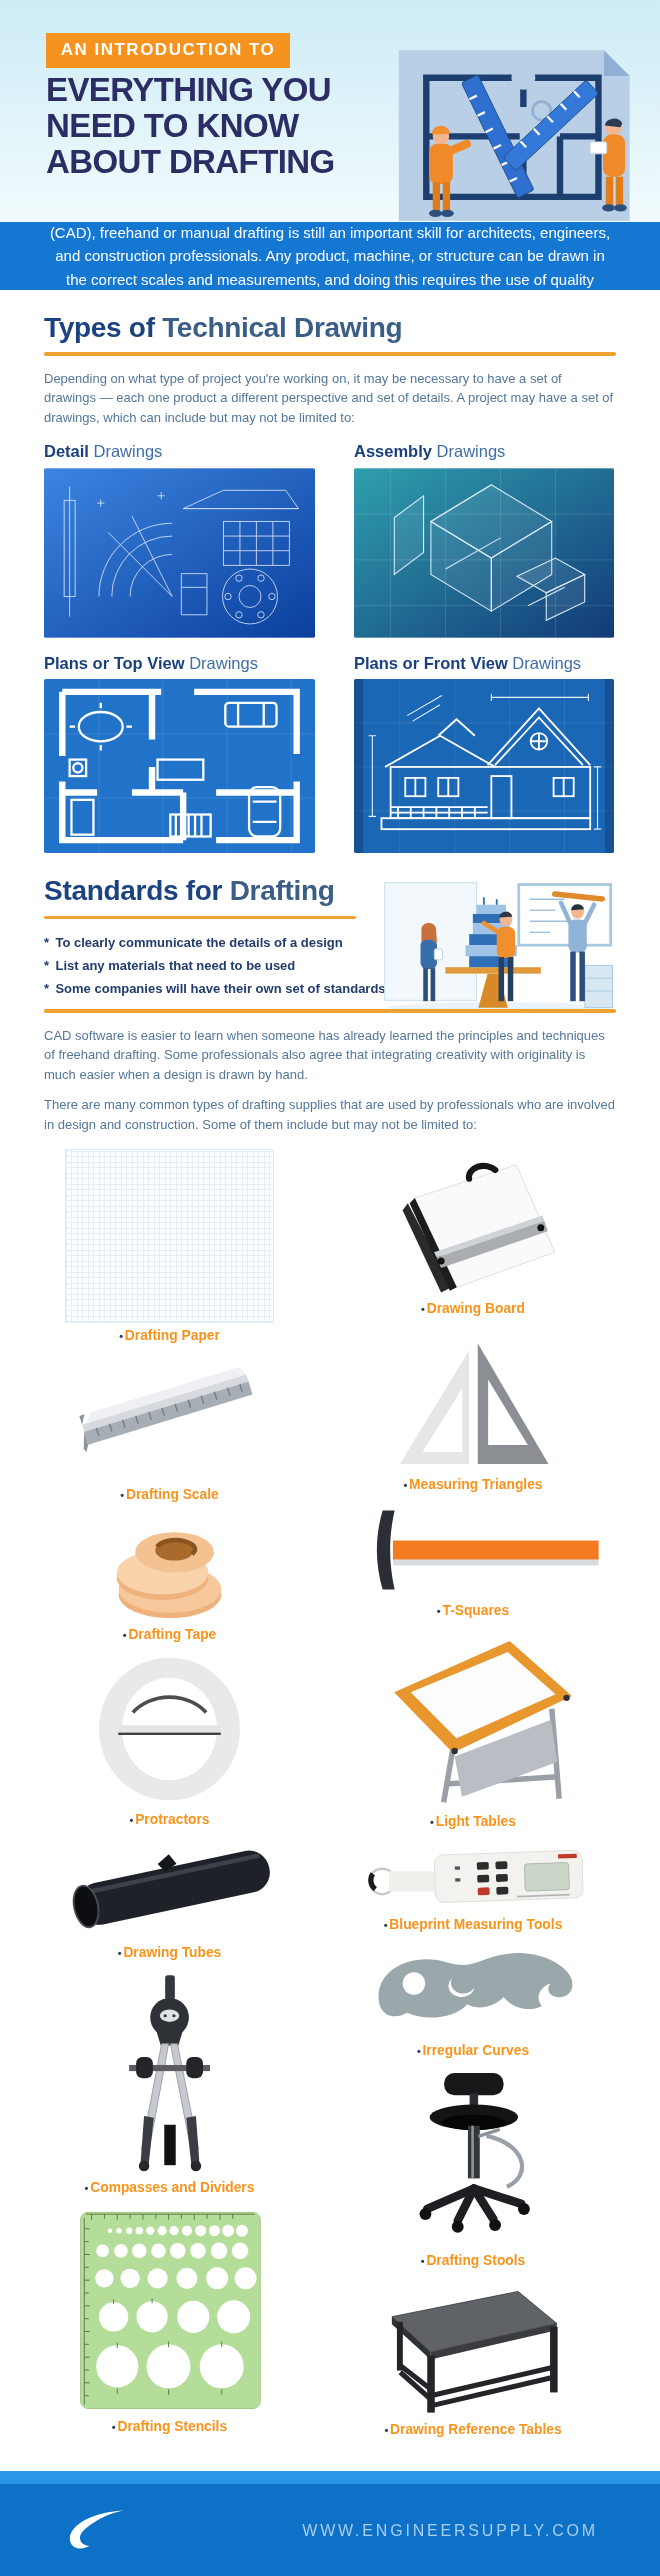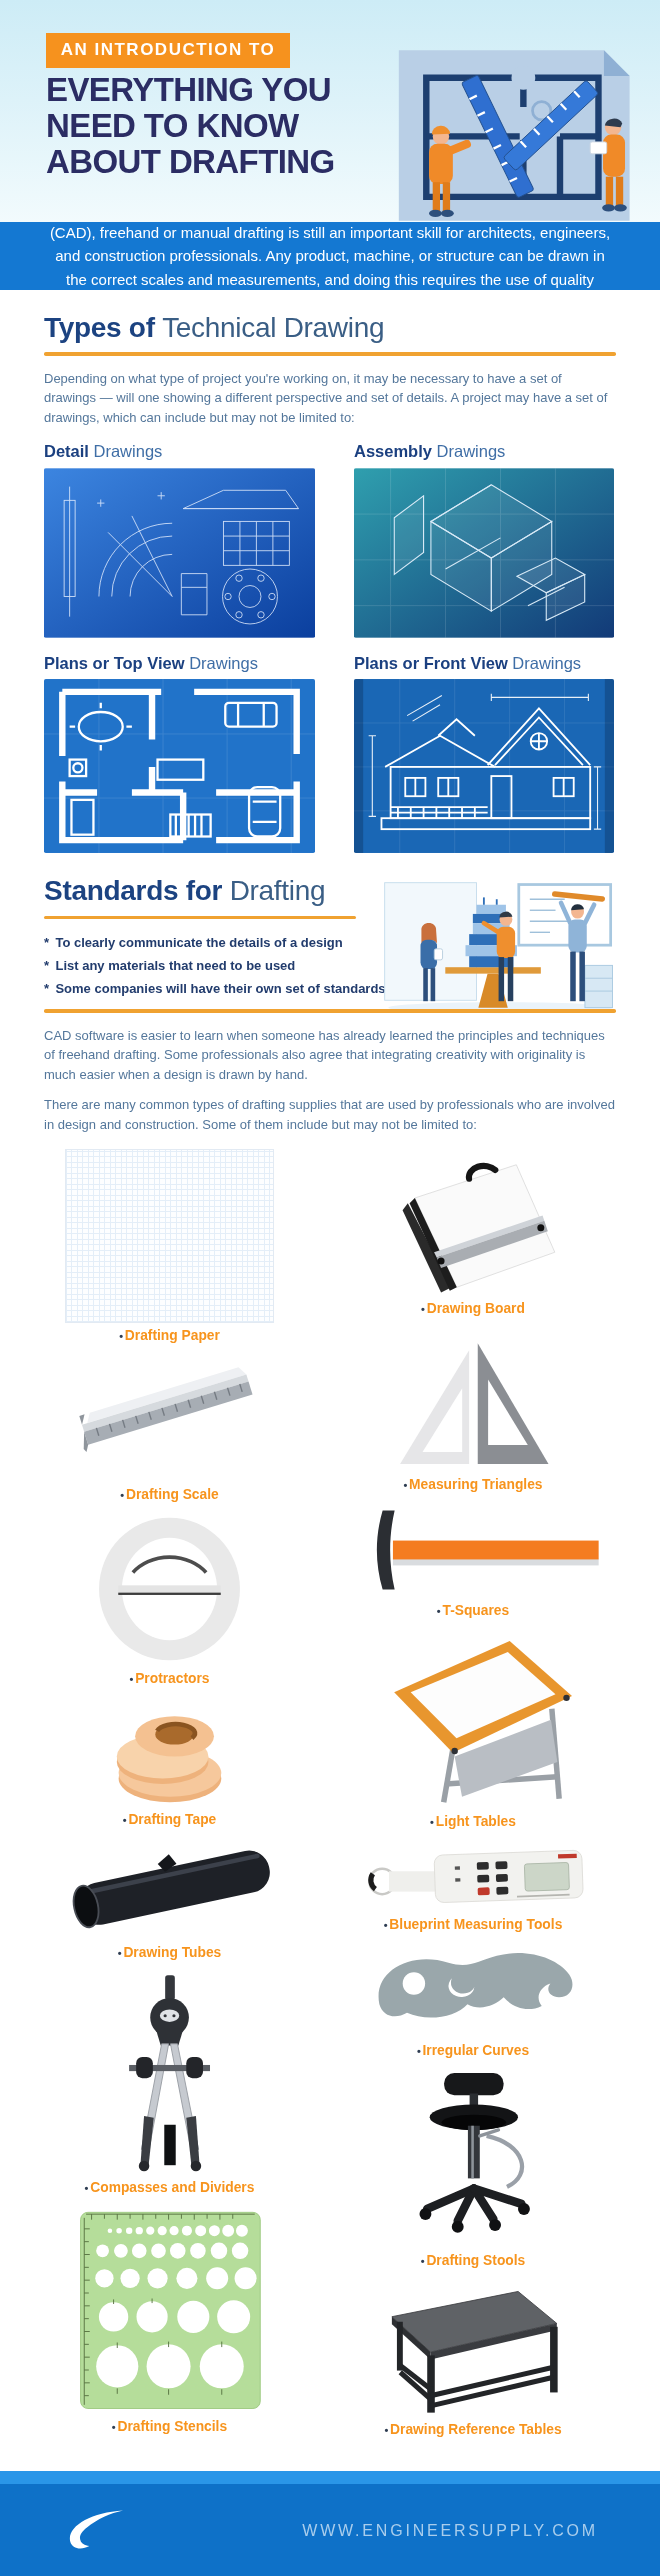--- a/index.html
+++ b/index.html
@@ -18,21 +18,21 @@
 
   
   .intro-band { height:68px; background:#1478d2; display:flex; align-items:center;
     justify-content:center; padding:0 46px; }
   .intro-band p { color:#fff; font-size:15px; line-height:1.55; text-align:center; }
 
   
   .sec { padding:0 44px; position:relative; }
   .h2 { margin-top:22px; font-size:28px; letter-spacing:-0.3px; }
   .h2 .b { font-weight:800; color:#1c4381; }
-  .h2 .l { font-weight:400; color:#3a5e85; }
+  .h2 .l { font-weight:700; color:#3a5e85; }
   .rule { height:3.7px; background:#f0a231; margin-top:8.3px; border-radius:1.8px; }
   .rule.short { width:312px; }
   .lead { color:#54779b; font-size:13px; line-height:1.5; margin:13px 0 14.7px; }
 
   .dgrid { display:grid; grid-template-columns:271px 260px; column-gap:39px; row-gap:16.5px; }
   .dcell h3 { font-size:16.5px; margin-bottom:6.4px; }
   .dcell h3 .b { font-weight:800; color:#1b4080; }
   .dcell h3 .l { font-weight:400; color:#3f6ea6; }
   .panel { display:block; border-radius:1.8px; }
 
@@ -137,21 +137,21 @@
   <div class="intro-band">
     <p>Despite the growth of technologies that allow for the use of Computer-Aided Design (CAD), freehand or manual drafting is still an important skill for architects, engineers, and construction professionals. Any product, machine, or structure can be drawn in the correct scales and measurements, and doing this requires the use of quality drafting tools and equipment.</p>
   </div>
 
   <section class="sec">
     <h2 class="h2">
       <span class="b">Types of</span>
       <span class="l">Technical Drawing</span>
     </h2>
     <div class="rule"></div>
-    <p class="lead">Depending on what type of project you're working on, it may be necessary to have a set of drawings — will one showing a different perspective and set of details. A project may have a set of drawings, which can include but may not be limited to:</p>
+    <p class="lead">Depending on what type of project you're working on, it may be necessary to have a set of drawings — each one product a different perspective and set of details. A project may have a set of drawings, which can include but may not be limited to:</p>
 
     <div class="dgrid">
 
       <div class="dcell">
         <h3><span class="b">Detail</span>
             <span class="l">Drawings</span></h3>
         <svg class="panel" width="271" height="170" viewBox="0 0 296 185">
           <defs>
               <linearGradient id="gDet" x1="0" y1="0" x2="1" y2="1">
             <stop offset="0" stop-color="#3c85e0"></stop>
@@ -426,44 +426,44 @@
               <polygon points="18,50 24,40 18,40" fill="#8f959c"></polygon>
               <polygon points="12,76 18,58 18,73 14,80" fill="#8f959c"></polygon>
             </g>
           </svg>
           <div class="tlabel">
             <span><span class="dot">•</span><span>Drafting Scale</span></span>
           </div>
         </div>
 
         <div class="titem">
-          <svg width="183" height="154" viewBox="0 0 200 168">
-            <ellipse cx="100" cy="84" rx="77" ry="78" fill="#e9e9e9"></ellipse>
-            <ellipse cx="100" cy="84" rx="52" ry="56" fill="#ffffff"></ellipse>
-            <path d="M60,66 a50 42 0 0 1 80,0" stroke="#4d4d4d" stroke-width="4" fill="none"></path>
-            <rect x="44" y="80" width="112" height="10" fill="#e4e4e4"></rect>
-            <rect x="44" y="88" width="112" height="2.5" fill="#3c3c3c"></rect>
-          </svg>
-          <div class="tlabel">
-            <span><span class="dot">•</span><span>Protractors</span></span>
-          </div>
-        </div>
-
-        <div class="titem">
           <svg width="179" height="110" viewBox="0 0 195 120">
             <ellipse cx="98" cy="90" rx="56" ry="26" fill="#eeb27c"></ellipse>
             <ellipse cx="98" cy="84" rx="56" ry="26" fill="#f6c89c"></ellipse>
             <ellipse cx="90" cy="72" rx="50" ry="24" fill="#eeb27c"></ellipse>
             <ellipse cx="90" cy="66" rx="50" ry="24" fill="#f8d3ab"></ellipse>
             <ellipse cx="103" cy="44" rx="43" ry="22" fill="#f4c191"></ellipse>
             <ellipse cx="103" cy="42" rx="21" ry="11" fill="#a96a2c"></ellipse>
             <path d="M84,38 a21 10 0 1 1 38,8" stroke="#8a5420" stroke-width="5" fill="none"></path>
           </svg>
           <div class="tlabel">
             <span><span class="dot">•</span><span>Drafting Tape</span></span>
+          </div>
+        </div>
+
+        <div class="titem">
+          <svg width="183" height="154" viewBox="0 0 200 168">
+            <ellipse cx="100" cy="84" rx="77" ry="78" fill="#e9e9e9"></ellipse>
+            <ellipse cx="100" cy="84" rx="52" ry="56" fill="#ffffff"></ellipse>
+            <path d="M60,66 a50 42 0 0 1 80,0" stroke="#4d4d4d" stroke-width="4" fill="none"></path>
+            <rect x="44" y="80" width="112" height="10" fill="#e4e4e4"></rect>
+            <rect x="44" y="88" width="112" height="2.5" fill="#3c3c3c"></rect>
+          </svg>
+          <div class="tlabel">
+            <span><span class="dot">•</span><span>Protractors</span></span>
           </div>
         </div>
 
         <div class="titem">
           <svg width="234" height="103" viewBox="0 0 255 112">
             <g transform="rotate(-12 128 56)">
               <rect x="26" y="33" width="212" height="46" rx="22" fill="#1e2127"></rect>
               <path d="M42,41 H228" stroke="#3c414b" stroke-width="5" stroke-linecap="round"></path>
               <ellipse cx="34" cy="56" rx="13" ry="23" fill="#0c0e11" stroke="#494d55" stroke-width="2"></ellipse>
               <polygon points="120,27 134,19 140,31 126,37" fill="#15171b"></polygon>

